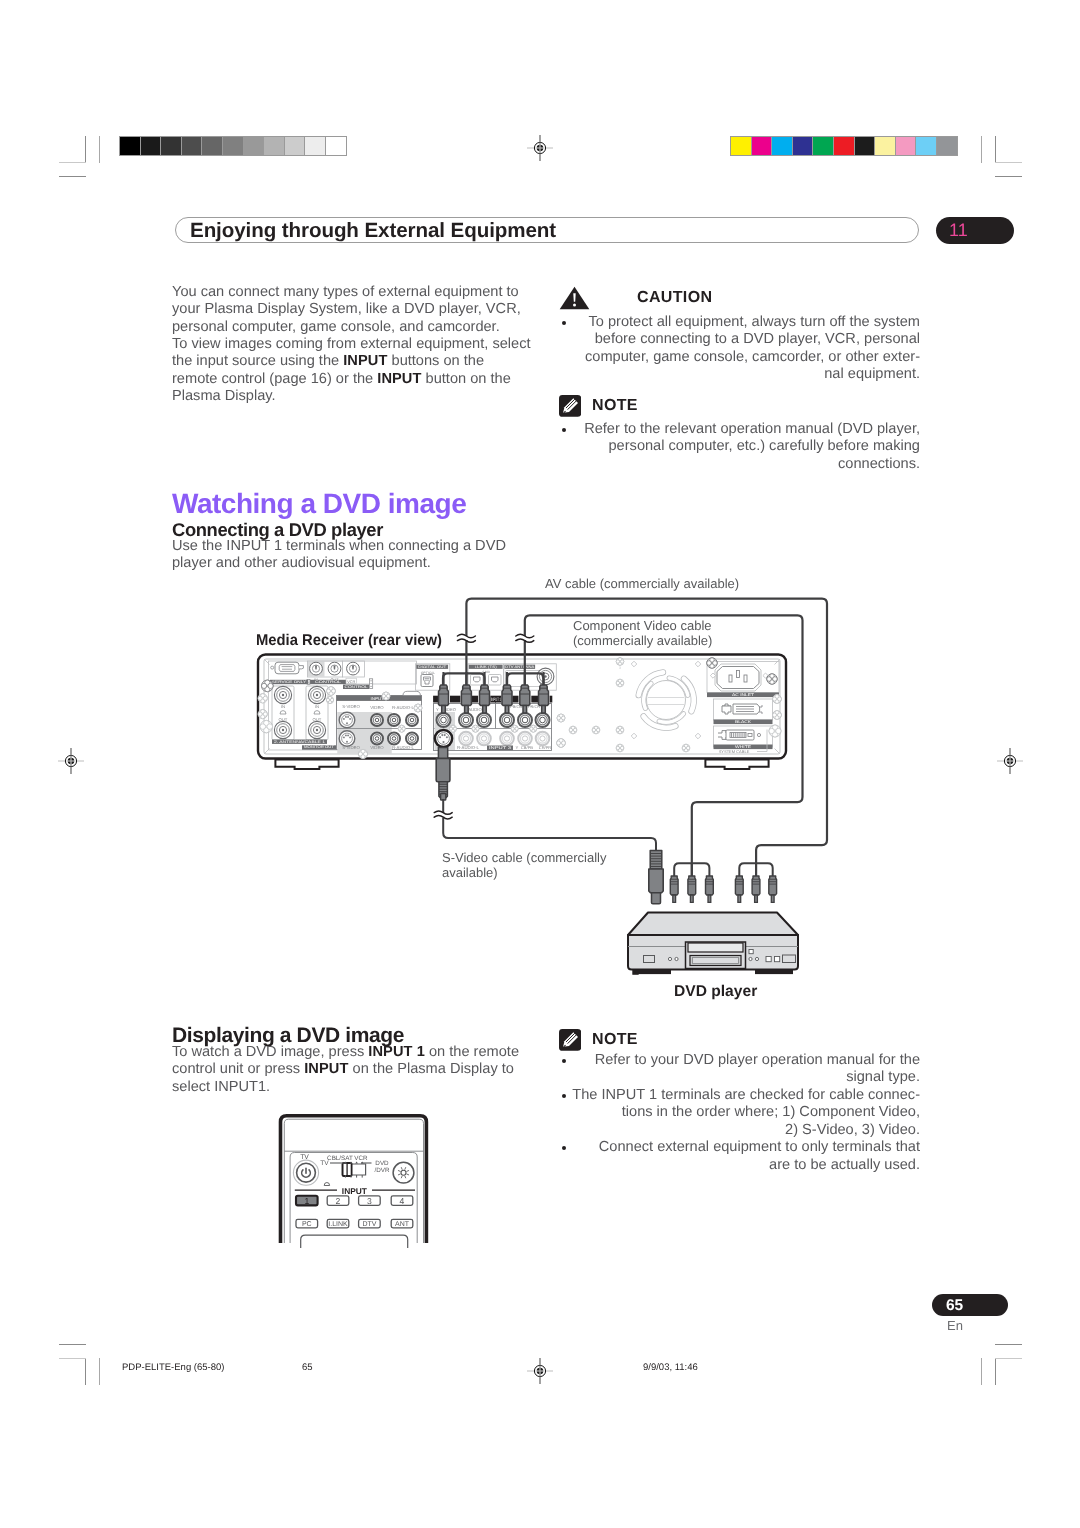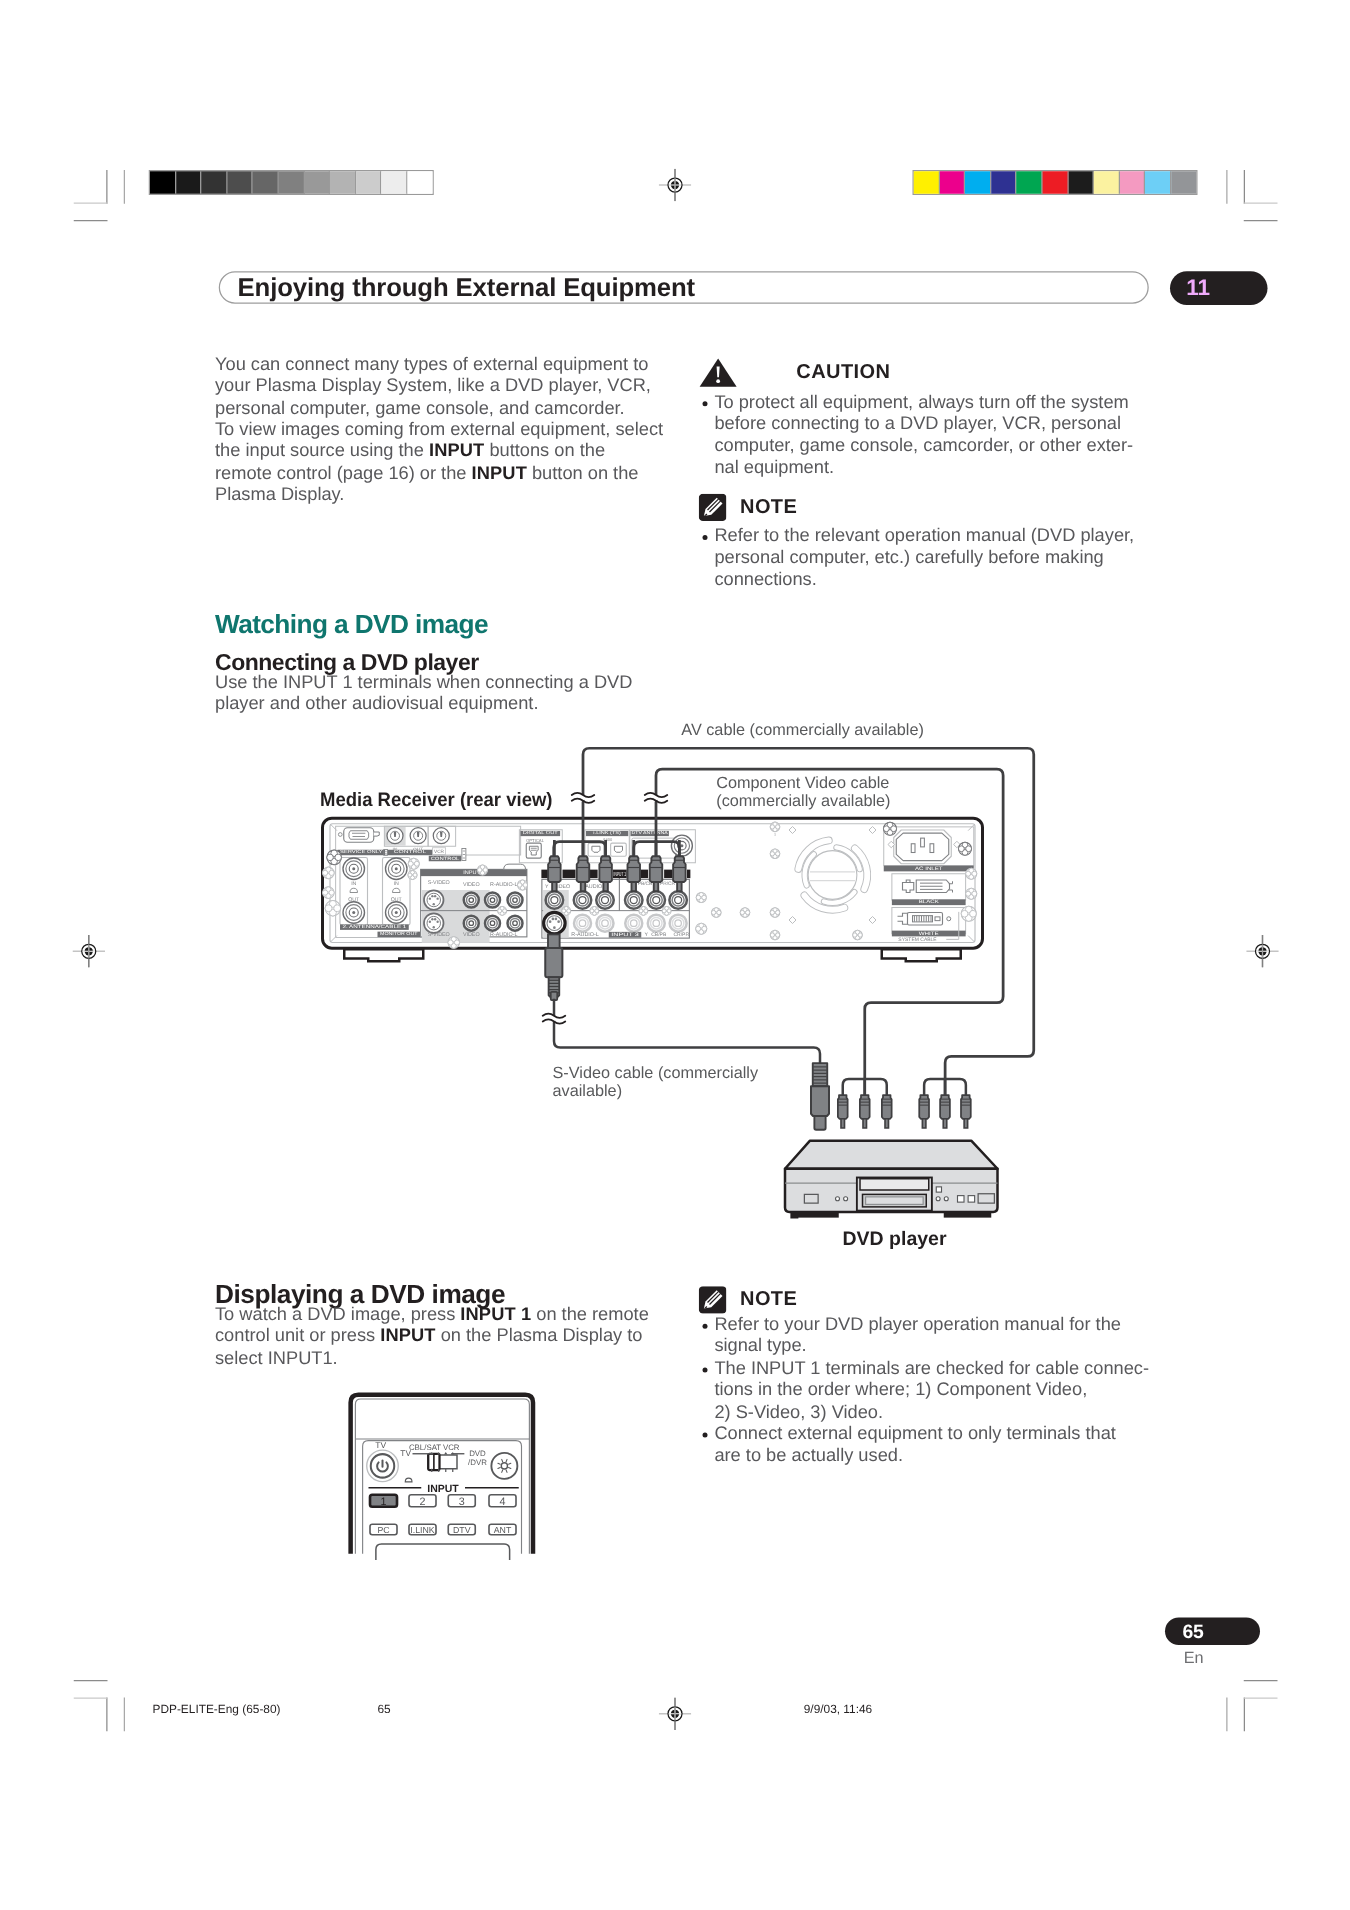--- a/index.html
+++ b/index.html
@@ -18,33 +18,33 @@
   .bar i:last-child{border-right:none;}
 
   
   .chapter-pill{position:absolute;left:175px;top:217px;width:744px;height:26px;
     border:1px solid #9d9d9d;border-radius:14px;box-sizing:border-box;background:#fff;}
   .chapter-title{position:absolute;left:190px;top:218px;width:720px;height:25px;
     font-size:20.6px;font-weight:bold;color:#231f20;letter-spacing:-0.1px;
     display:flex;align-items:center;}
   .chapter-badge{position:absolute;left:936px;top:217px;width:78px;height:27px;
     background:#231f20;border-radius:14px;}
-  .chapter-badge span{position:absolute;left:13px;top:3px;font-size:18px;font-weight:bold;color:#f0abfc;}
+  .chapter-badge span{position:absolute;left:13px;top:3px;font-size:18px;font-weight:normal;color:#ec4899;}
 
   
   .body-txt{color:#58585b;font-size:14.6px;line-height:17.45px;white-space:nowrap;}
   .body-txt b{color:#231f20;font-weight:bold;letter-spacing:0.1px;}
 
-  h2.sec{font-size:21px;font-weight:bold;color:#0f766e;margin:0;letter-spacing:-0.48px;}
+  h2.sec{font-size:28px;font-weight:bold;color:#8b5cf6;margin:0;letter-spacing:-0.48px;}
   h3.sub{font-size:18.4px;font-weight:bold;color:#231f20;margin:0;letter-spacing:-0.38px;}
 
   
   .blk-title{font-size:16px;font-weight:bold;color:#231f20;letter-spacing:0.35px;}
   ul.bl{margin:0;padding:0;list-style:none;}
-  ul.bl li{position:relative;padding-left:11.5px;color:#58585b;font-size:14.6px;line-height:17.45px;white-space:nowrap;}
+  ul.bl li{position:relative;padding-left:11.5px;color:#58585b;font-size:14.6px;line-height:17.45px;white-space:nowrap;text-align:right;}
   ul.bl li:before{content:"";position:absolute;left:1.8px;top:6.6px;width:4.0px;height:4.0px;border-radius:50%;background:#231f20;}
 
   
   .foot-badge{position:absolute;left:932px;top:1294px;width:76px;height:22px;background:#231f20;border-radius:11px;}
   .foot-badge span{position:absolute;left:14px;top:2.5px;font-size:15.5px;font-weight:bold;color:#fff;letter-spacing:-0.2px;}
   .foot-en{position:absolute;left:947px;top:1318px;font-size:13px;color:#6d6e71;}
   .foot-meta{position:absolute;font-size:9.5px;color:#231f20;}
 </style>
 </head>
 <body>

